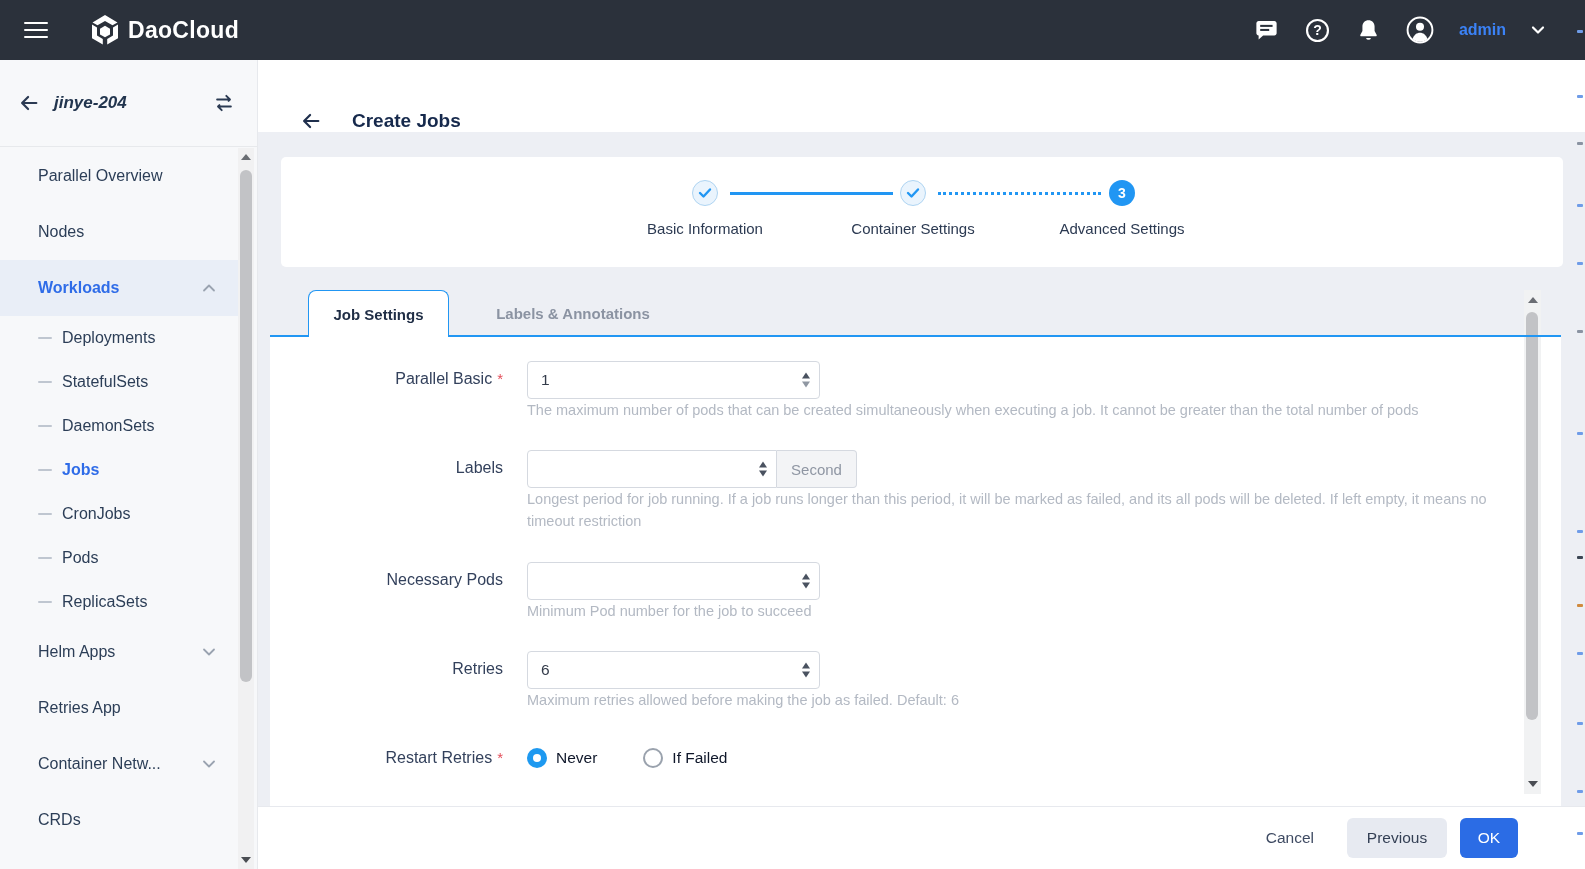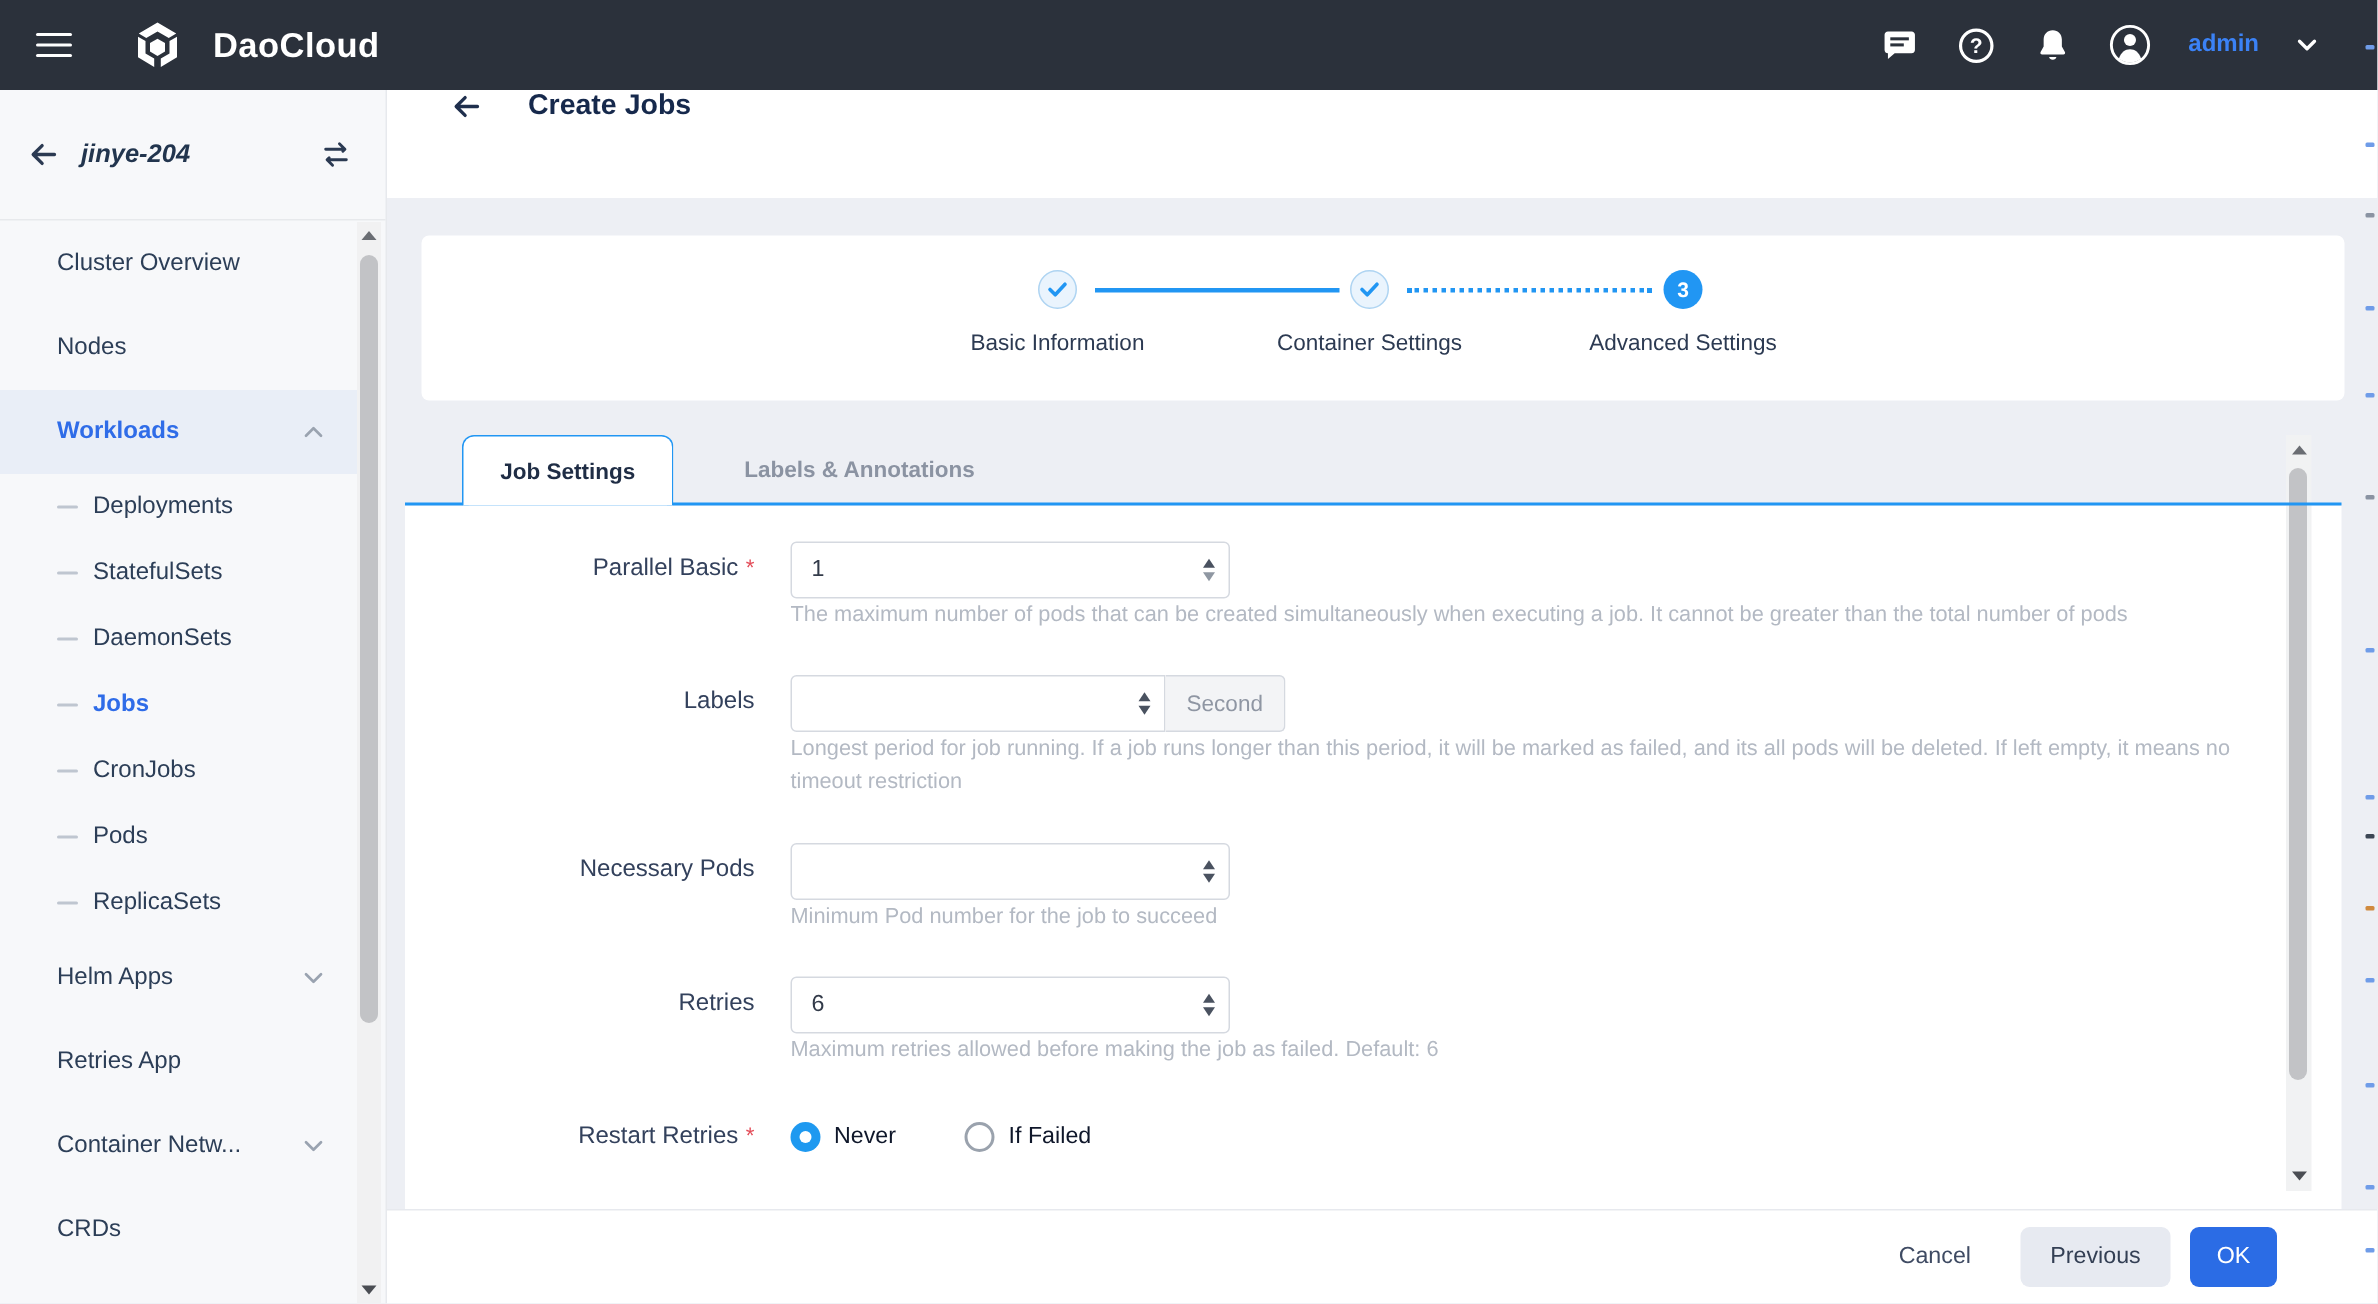--- a/index.html
+++ b/index.html
@@ -5,21 +5,21 @@
   * { margin:0; padding:0; box-sizing:border-box; }
   html,body { width:1585px; height:869px; overflow:hidden;
     font-family:"Liberation Sans","DejaVu Sans",sans-serif; background:#edeff4; }
   #app { position:relative; width:1585px; height:869px; }
 
   
   .topbar { position:absolute; left:0; top:0; width:1585px; height:60px;
     background:#2b313b; display:flex; align-items:center; z-index:30; }
   .hamburger { margin-left:24px; width:24px; cursor:pointer; }
   .hamburger div { height:2.6px; background:#fff; border-radius:2px; margin:4.6px 0; }
-  .brand { display:flex; align-items:center; margin-left:40px; gap:20px; }
+  .brand { display:flex; align-items:center; margin-left:40px; gap:6px; }
   .brand-name { color:#fff; font-size:23px; font-weight:bold; letter-spacing:.3px; }
   .top-right { margin-left:auto; margin-right:38px; display:flex; align-items:center; gap:23px; }
   .top-icon { width:28px; height:28px; display:flex; align-items:center; justify-content:center; cursor:pointer; }
   .user-name { color:#3b82f6; font-size:16px; font-weight:bold; margin-left:2px; }
 
   
   .sidebar { position:absolute; left:0; top:60px; width:258px; height:809px;
     background:#f7f8fa; border-right:1px solid #e7e9ed; }
   .side-head { position:relative; height:87px; border-bottom:1px solid #e7e9ec;
     display:flex; align-items:center; }
@@ -40,21 +40,21 @@
   .sbar { position:absolute; background:#f1f1f2; }
   .sbar.side { left:238px; top:88px; width:16px; height:721px; }
   .sbar-thumb { position:absolute; left:2px; width:12px; background:#c2c3c6; border-radius:6px; }
   .arr { position:absolute; left:50%; transform:translateX(-50%); width:0; height:0; }
   .arr.up { border-left:5px solid transparent; border-right:5px solid transparent; border-bottom:6px solid #6a6d73; }
   .arr.down { border-left:5px solid transparent; border-right:5px solid transparent; border-top:6px solid #4a4d53; }
 
   
   .main { position:absolute; left:258px; top:60px; width:1327px; height:809px; background:#edeff4; }
   .page-head { position:absolute; left:0; top:0; width:1327px; height:72px; background:#fff;
-    display:flex; align-items:flex-start; }
+    display:flex; align-items:flex-end; }
   .page-head .back { margin-left:42px; cursor:pointer; }
   .page-title { margin-left:30px; font-size:19px; font-weight:bold; color:#16294c; }
 
   
   .step-card { position:absolute; left:23px; top:97px; width:1282px; height:110px;
     background:#fff; border-radius:5px; }
   .step-circle { position:absolute; top:23px; width:26px; height:26px; border-radius:50%;
     display:flex; align-items:center; justify-content:center; }
   .step-circle.done { background:#eaf4fd; border:1px solid #aed4f2; }
   .step-circle.current { background:#2196f3; color:#fff; font-size:14px; font-weight:bold; }
@@ -179,21 +179,21 @@
       </svg>
       <span class="cluster-name">jinye-204</span>
       <svg class="cluster-switch" width="22" height="22" viewBox="0 0 24 24">
         <path d="M4.5 8.2h13.5 M14.5 4.2l4 4-1.5 1.5" fill="none" stroke="#2b3a52" stroke-width="2.1" stroke-linecap="round" stroke-linejoin="round"></path>
         <path d="M19.5 15.8H6 M9.5 19.8l-4-4 1.5-1.5" fill="none" stroke="#2b3a52" stroke-width="2.1" stroke-linecap="round" stroke-linejoin="round"></path>
       </svg>
     </div>
 
     <div class="nav">
       <div class="nav-item top">
-        <span>Cluster Overview</span>
+        <span>Parallel Overview</span>
       </div>
       <div class="nav-item top">
         <span>Nodes</span>
       </div>
       <div class="nav-item top active hl">
         <span>Workloads</span>
         <svg class="nav-chev" width="14" height="10" viewBox="0 0 14 10">
           <polyline points="2,7.5 7,2.5 12,7.5" fill="none" stroke="#9aa3b0" stroke-width="1.8" stroke-linecap="round" stroke-linejoin="round"></polyline>
         </svg>
       </div>

